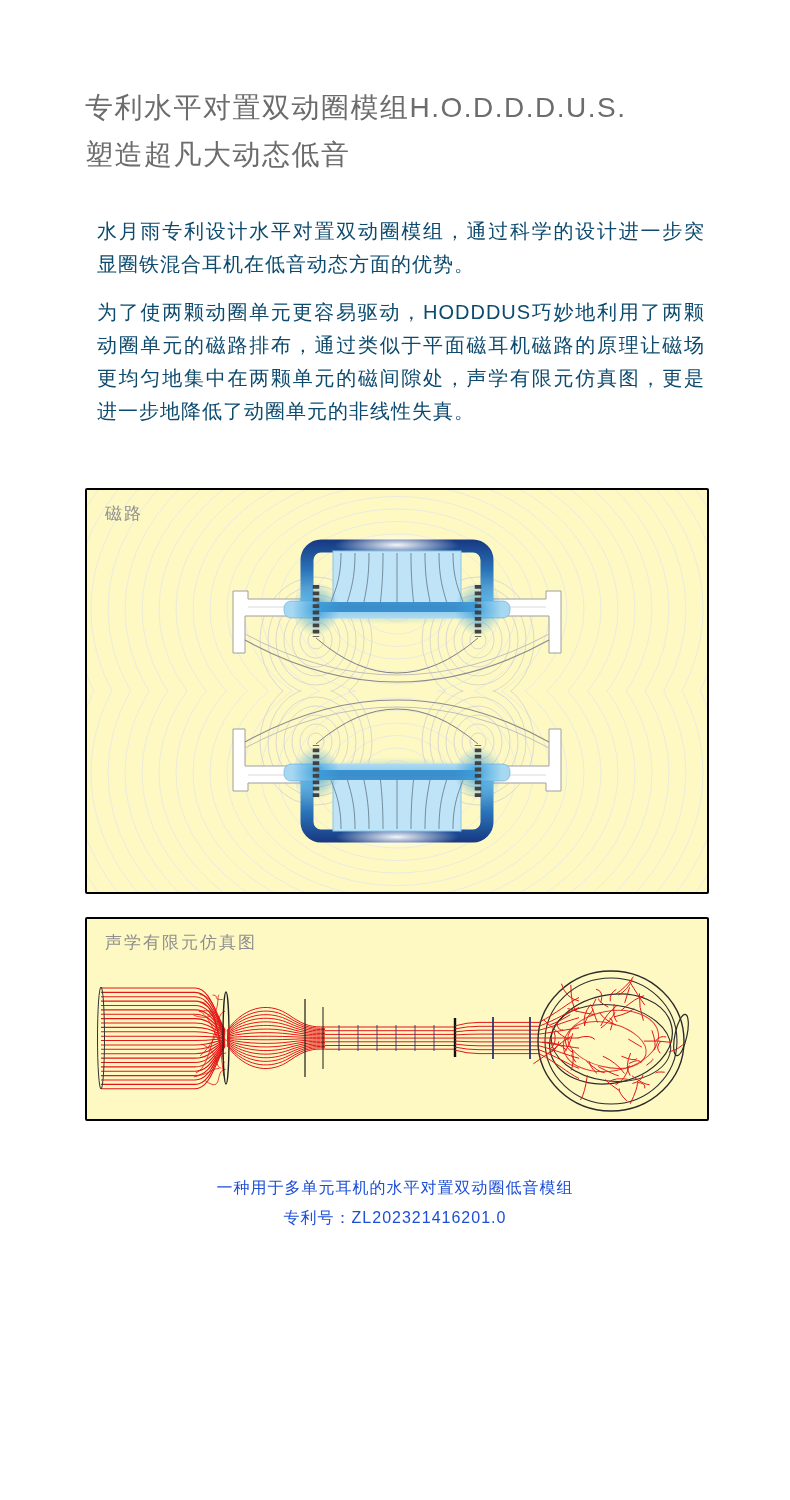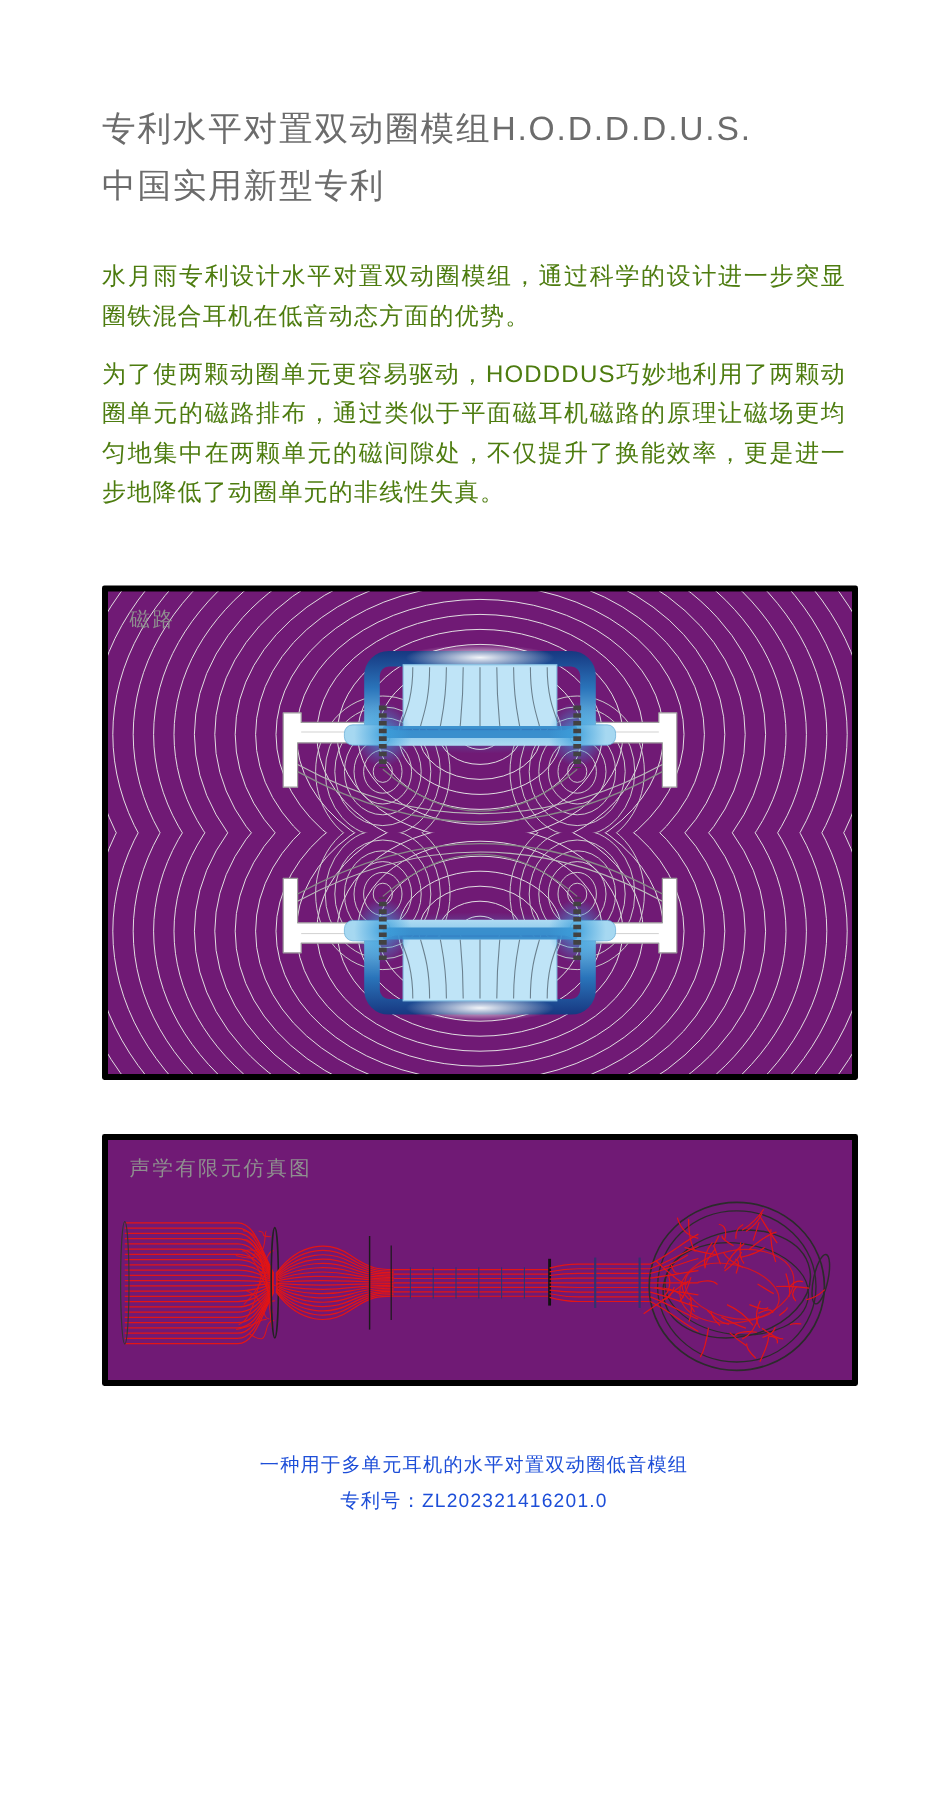--- a/index.html
+++ b/index.html
@@ -1,36 +1,36 @@
 <!DOCTYPE html>
 <html><head>
 <meta charset="utf-8">
 <style>
   html,body{margin:0;padding:0;background:#ffffff;}
   body{width:790px;font-family:"Liberation Sans","DejaVu Sans",sans-serif;}
   .page{width:620px;padding:84px 81px 60px 85px;min-height:1356px;}
   .title{font-size:28px;line-height:47px;color:#6c6c6c;font-weight:400;letter-spacing:1.5px;margin:0 0 37px 0;}
-  .para{font-size:20px;line-height:33px;color:#4d7c0f;letter-spacing:1px;text-align:justify;margin:0 0 15px 0;}
-  .fig{position:relative;width:620px;border:5px solid #000000;border-radius:2px;background:#701a75;box-sizing:content-box;}
+  .para{font-size:20px;line-height:33px;color:#0c4a6e;letter-spacing:1px;text-align:justify;margin:0 0 15px 12px;}
+  .fig{position:relative;width:620px;border:2px solid #000000;border-radius:2px;background:#fef9c3;box-sizing:content-box;}
   .fig-magnetic{margin-top:60px;}
-  .fig-acoustic{margin-top:45px;}
+  .fig-acoustic{margin-top:23px;}
   .fig svg{display:block;width:620px;height:auto;}
   .fig-label{position:absolute;top:12px;left:18px;font-size:17px;color:#8f8f8f;letter-spacing:2px;}
   .footer{margin-top:52px;text-align:center;font-size:16px;line-height:30px;color:#1d4ed8;letter-spacing:1px;}
 </style>
 </head>
 <body>
 
 <div class="page">
 
   <h1 class="title"><span>专利水平对置双动圈模组H.O.D.D.D.U.S.</span><br>
-  <span>中国实用新型专利</span></h1>
+  <span>塑造超凡大动态低音</span></h1>
 
   <p class="para">水月雨专利设计水平对置双动圈模组，通过科学的设计进一步突显圈铁混合耳机在低音动态方面的优势。</p>
-  <p class="para">为了使两颗动圈单元更容易驱动，HODDDUS巧妙地利用了两颗动圈单元的磁路排布，通过类似于平面磁耳机磁路的原理让磁场更均匀地集中在两颗单元的磁间隙处，不仅提升了换能效率，更是进一步地降低了动圈单元的非线性失真。</p>
+  <p class="para">为了使两颗动圈单元更容易驱动，HODDDUS巧妙地利用了两颗动圈单元的磁路排布，通过类似于平面磁耳机磁路的原理让磁场更均匀地集中在两颗单元的磁间隙处，声学有限元仿真图，更是进一步地降低了动圈单元的非线性失真。</p>
 
   <div class="fig fig-magnetic">
     <svg id="fig1" viewBox="0 0 620 402" xmlns="http://www.w3.org/2000/svg">
         <defs>
           <linearGradient id="yg" gradientUnits="userSpaceOnUse" x1="0" y1="48" x2="0" y2="133">
             <stop offset="0%" stop-color="#16357e"></stop>
             <stop offset="38%" stop-color="#2a74ba"></stop>
             <stop offset="72%" stop-color="#6fb9e4"></stop>
             <stop offset="100%" stop-color="#bde3f6"></stop>
           </linearGradient>

